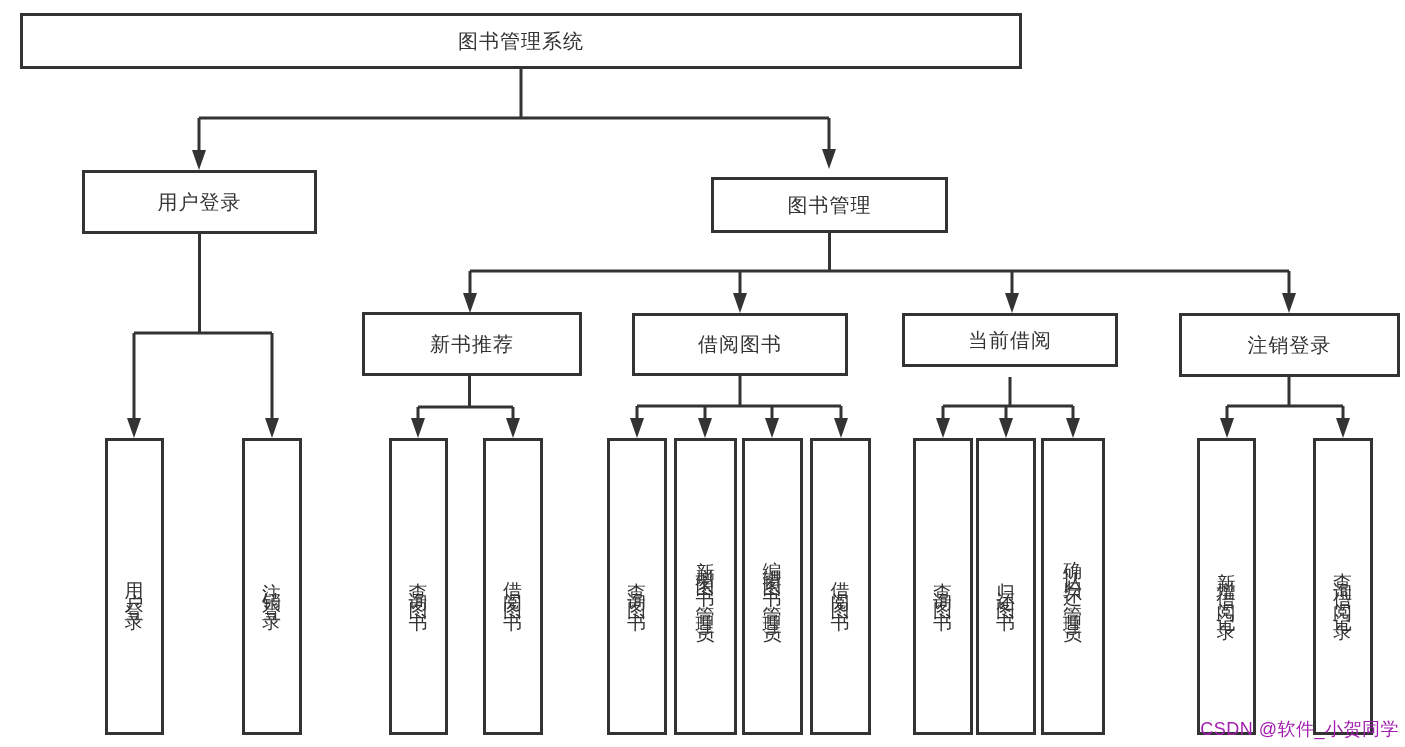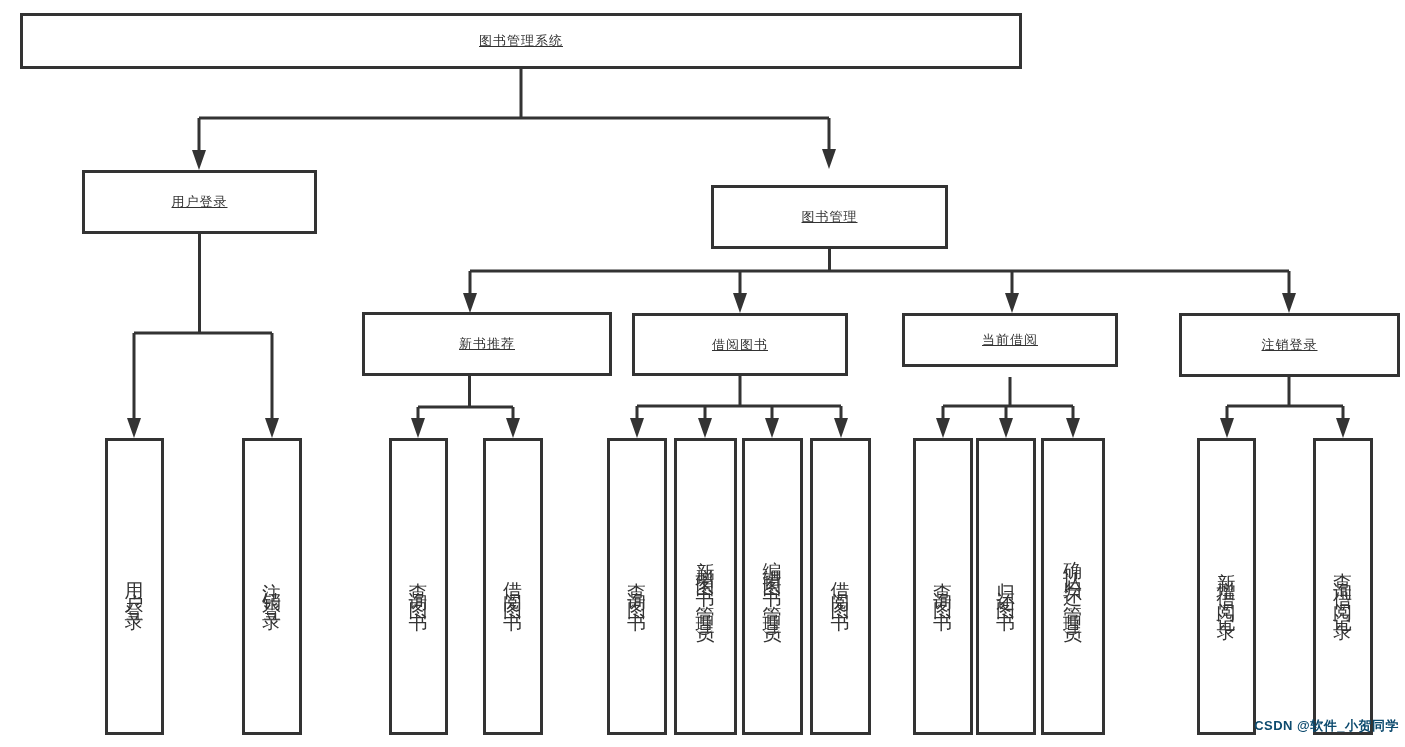--- a/index.html
+++ b/index.html
@@ -21,40 +21,38 @@
     box-sizing: border-box;
     background: #ffffff;
     border: 3px solid #333333;
     color: #333333;
     display: flex;
     align-items: center;
     justify-content: center;
     text-align: center;
   }
   .node.h {
-    font-size: 13px;
+    font-size: 20px;
     letter-spacing: 1px;
-    text-decoration: underline;
   }
   .node.v {
     writing-mode: vertical-rl;
     font-size: 19px;
     letter-spacing: 10px;
     line-height: 1;
   }
   .node.v.long { letter-spacing: 9px; }
   #watermark {
     position: absolute;
     right: 6px;
     top: 717px;
-    font-size: 13px;
-    color: #0c4a6e;
+    font-size: 18px;
+    color: #a21caf;
     letter-spacing: 0.5px;
     white-space: nowrap;
-    font-weight: bold;
   }
 </style>
 </head>
 <body>
 
 <div id="canvas">
 
   <svg id="connectors" viewBox="0 0 1405 747" xmlns="http://www.w3.org/2000/svg">
     <g stroke="#333333" stroke-width="3" fill="none">
 
@@ -91,23 +89,23 @@
       <polygon points="999,418 1013,418 1006,438"></polygon>
       <polygon points="1066,418 1080,418 1073,438"></polygon>
       <polygon points="1220,418 1234,418 1227,438"></polygon>
       <polygon points="1336,418 1350,418 1343,438"></polygon>
     </g>
   </svg>
 
   <div class="node h" style="left:20px; top:13px; width:1002px; height:56px">图书管理系统</div>
 
   <div class="node h" style="left:82px; top:170px; width:235px; height:64px">用户登录</div>
-  <div class="node h" style="left:711px; top:185px; width:237px; height:64px">图书管理</div>
+  <div class="node h" style="left:711px; top:177px; width:237px; height:56px">图书管理</div>
 
-  <div class="node h" style="left:362px; top:312px; width:250px; height:64px">新书推荐</div>
+  <div class="node h" style="left:362px; top:312px; width:220px; height:64px">新书推荐</div>
   <div class="node h" style="left:632px; top:313px; width:216px; height:63px">借阅图书</div>
   <div class="node h" style="left:902px; top:313px; width:216px; height:54px">当前借阅</div>
   <div class="node h" style="left:1179px; top:313px; width:221px; height:64px">注销登录</div>
 
   <div class="node v" style="left:105px; top:438px; width:59px; height:297px">用户登录</div>
   <div class="node v" style="left:242px; top:438px; width:60px; height:297px">注销登录</div>
 
   <div class="node v" style="left:389px; top:438px; width:59px; height:297px">查询图书</div>
   <div class="node v" style="left:483px; top:438px; width:60px; height:297px">借阅图书</div>
 

